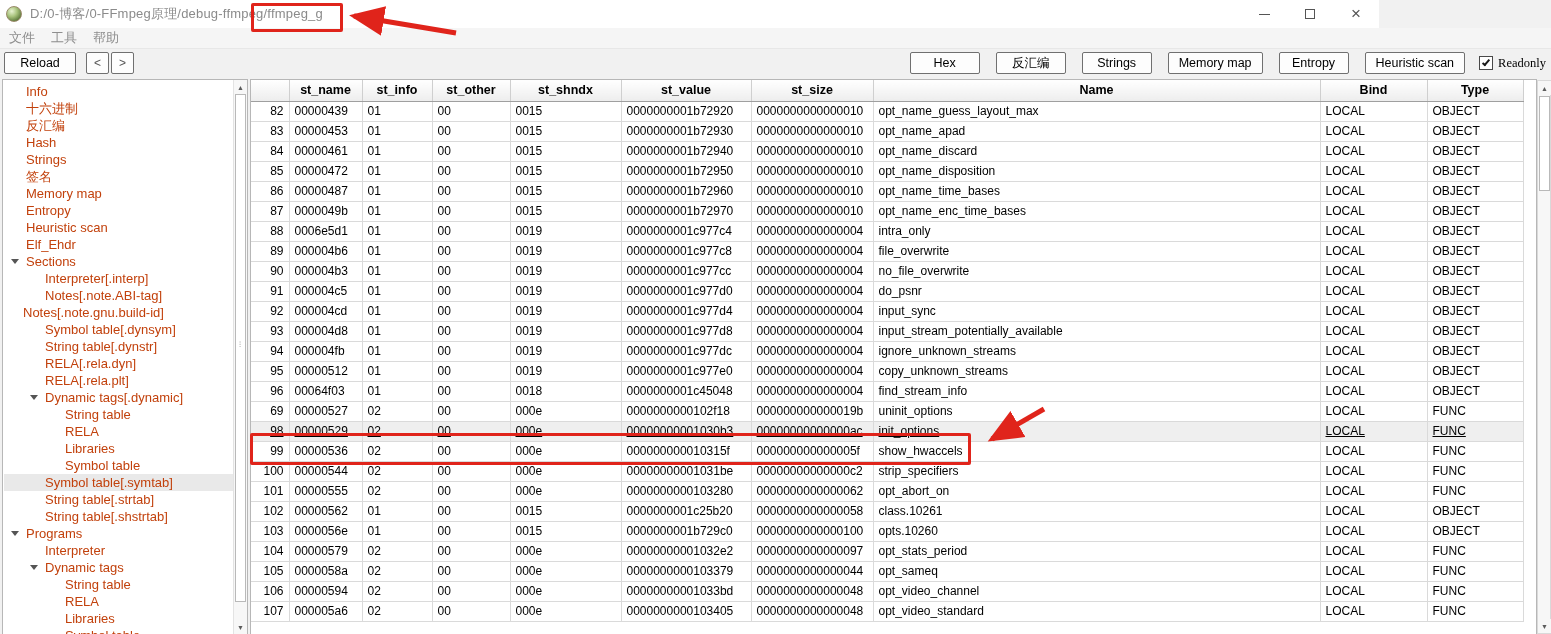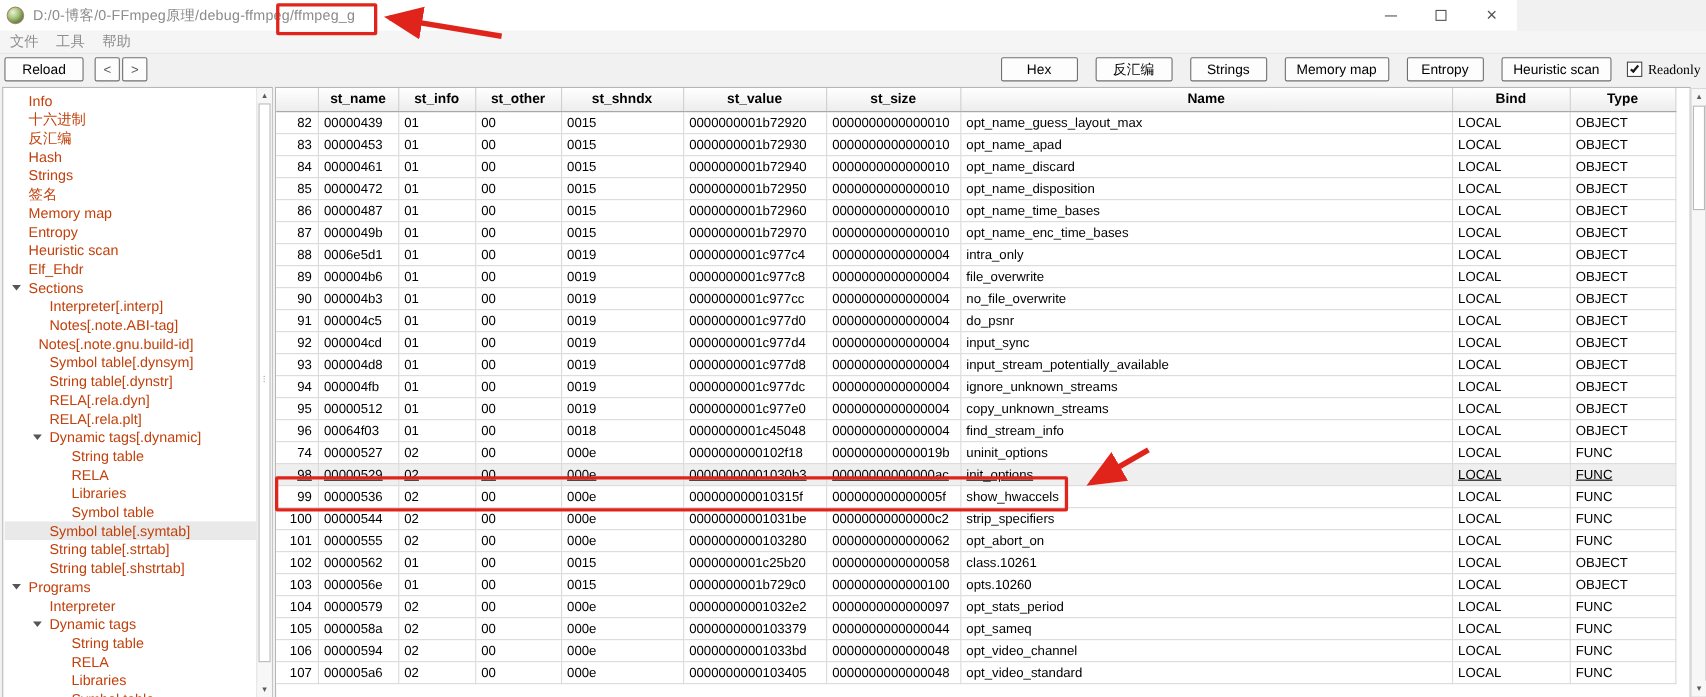--- a/index.html
+++ b/index.html
@@ -131,21 +131,21 @@
       <div class="tree-item" style="padding-left: 22px;"><span>Hash</span></div>
       <div class="tree-item" style="padding-left: 22px;"><span>Strings</span></div>
       <div class="tree-item" style="padding-left: 22px;"><span>签名</span></div>
       <div class="tree-item" style="padding-left: 22px;"><span>Memory map</span></div>
       <div class="tree-item" style="padding-left: 22px;"><span>Entropy</span></div>
       <div class="tree-item" style="padding-left: 22px;"><span>Heuristic scan</span></div>
       <div class="tree-item" style="padding-left: 22px;"><span>Elf_Ehdr</span></div>
       <div class="tree-item" style="padding-left: 22px;"><span class="expander" style="left: 7px;"></span><span>Sections</span></div>
       <div class="tree-item" style="padding-left: 41px;"><span>Interpreter[.interp]</span></div>
       <div class="tree-item" style="padding-left: 41px;"><span>Notes[.note.ABI-tag]</span></div>
-      <div class="tree-item" style="padding-left: 19px; margin-left: 12px;"><span>Notes[.note.gnu.build-id]</span></div>
+      <div class="tree-item" style="padding-left: 19px;"><span>Notes[.note.gnu.build-id]</span></div>
       <div class="tree-item" style="padding-left: 41px;"><span>Symbol table[.dynsym]</span></div>
       <div class="tree-item" style="padding-left: 41px;"><span>String table[.dynstr]</span></div>
       <div class="tree-item" style="padding-left: 41px;"><span>RELA[.rela.dyn]</span></div>
       <div class="tree-item" style="padding-left: 41px;"><span>RELA[.rela.plt]</span></div>
       <div class="tree-item" style="padding-left: 41px;"><span class="expander" style="left: 26px;"></span><span>Dynamic tags[.dynamic]</span></div>
       <div class="tree-item" style="padding-left: 61px;"><span>String table</span></div>
       <div class="tree-item" style="padding-left: 61px;"><span>RELA</span></div>
       <div class="tree-item" style="padding-left: 61px;"><span>Libraries</span></div>
       <div class="tree-item" style="padding-left: 61px;"><span>Symbol table</span></div>
       <div class="tree-item selected" style="padding-left: 41px;"><span>Symbol table[.symtab]</span></div>
@@ -371,21 +371,21 @@
           <td>01</td>
           <td>00</td>
           <td>0018</td>
           <td>0000000001c45048</td>
           <td>0000000000000004</td>
           <td>find_stream_info</td>
           <td>LOCAL</td>
           <td>OBJECT</td>
         </tr>
         <tr>
-          <td class="rownum">74</td>
+          <td class="rownum">69</td>
           <td>00000527</td>
           <td>02</td>
           <td>00</td>
           <td>000e</td>
           <td>0000000000102f18</td>
           <td>000000000000019b</td>
           <td>uninit_options</td>
           <td>LOCAL</td>
           <td>FUNC</td>
         </tr>

